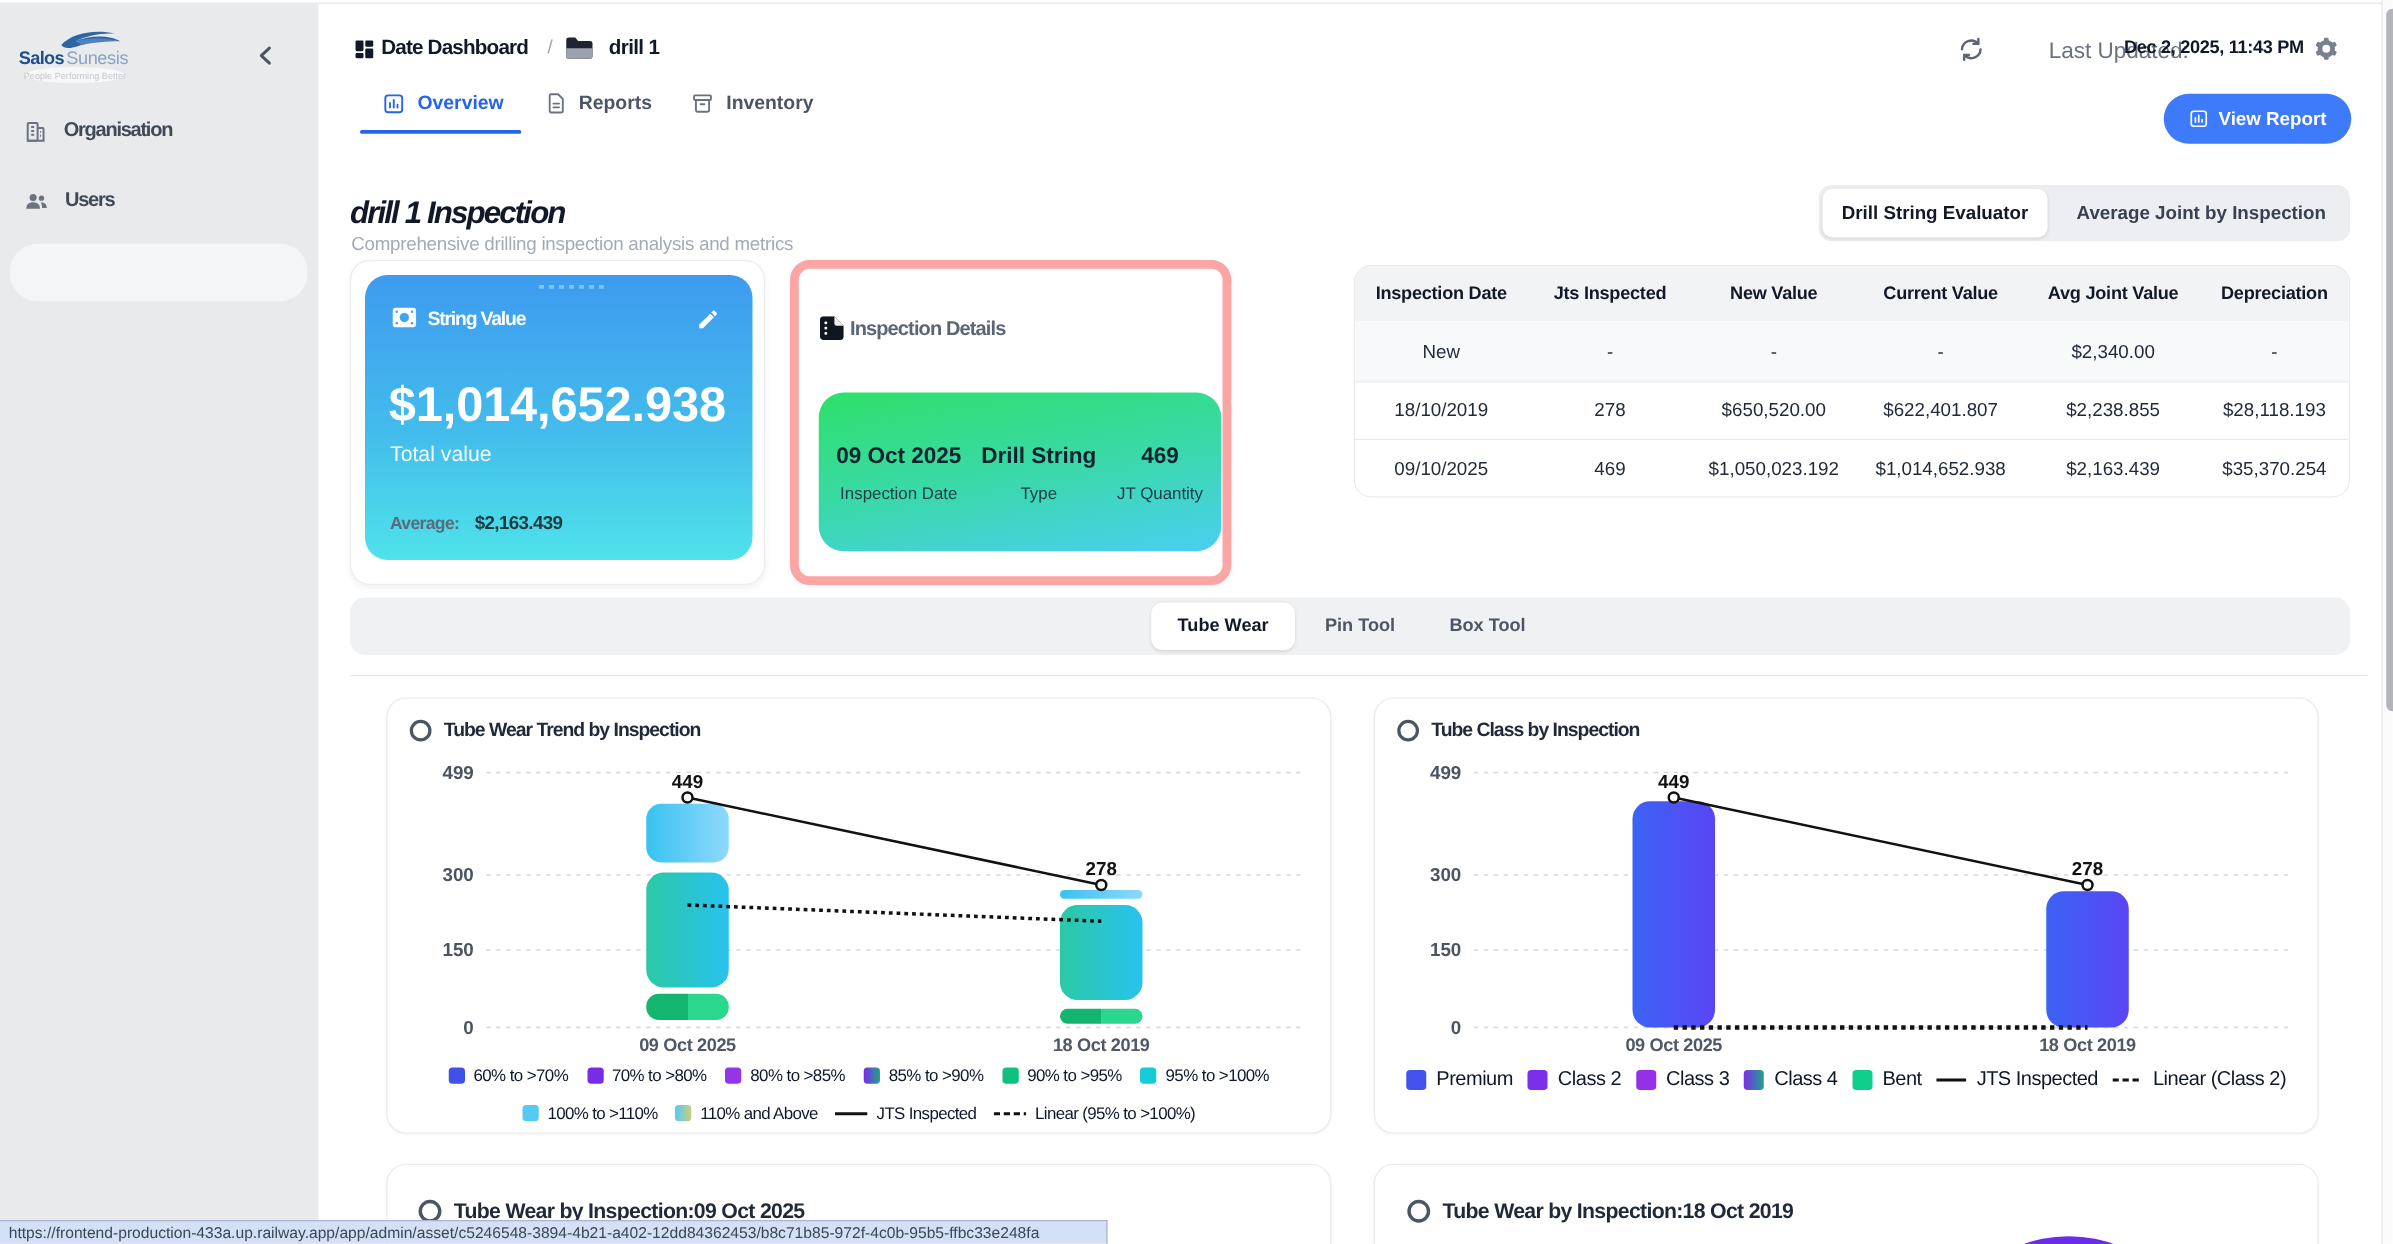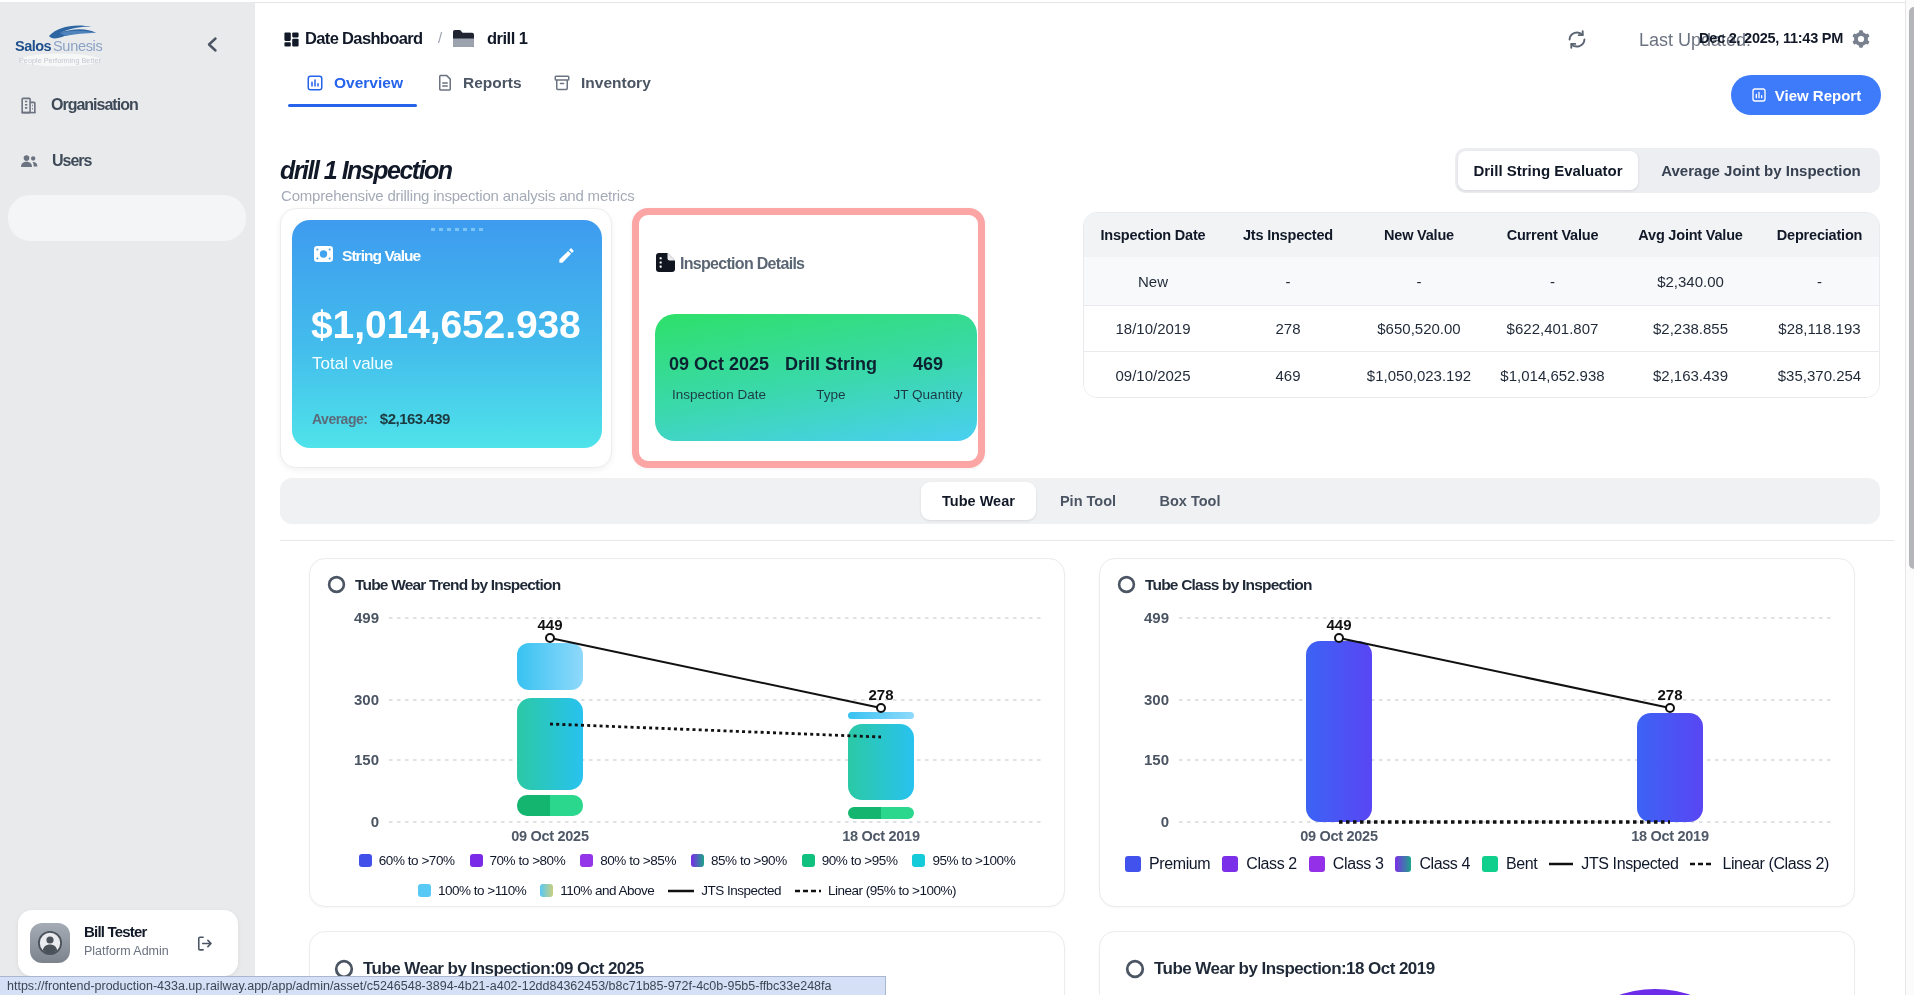--- a/index.html
+++ b/index.html
@@ -51,36 +51,20 @@
     <svg width="20" height="20" viewBox="0 0 24 24" fill="#6B7280">
       <circle cx="9" cy="8.5" r="3.4"></circle>
       <path d="M2.5 18.5 c0-3.5 3-5.5 6.5-5.5 s6.5 2 6.5 5.5 v0.6 h-13 Z"></path>
       <circle cx="17" cy="9" r="2.6"></circle>
       <path d="M16.4 13.3 c3-0.3 5.6 1.6 5.6 4.6 v0.6 h-4.4 c0-2.2-0.4-3.8-1.2-5.2 Z"></path>
     </svg>
     <span>Users</span>
   </div>
   <div class="abs" style="left:8px; top:195px; width:238px; height:46px; background:#F4F5F7; border-radius:22px;"></div>
 
-  <div class="abs" style="left:18px; top:910px; width:220px; height:66px; background:#fff; border-radius:14px; box-shadow:0 1px 4px rgba(0,0,0,.07);">
-    <div class="abs" style="left:12px; top:13px; width:40px; height:40px; border-radius:12px; background:linear-gradient(180deg,#A6ACB5,#7C838C);">
-      <svg class="abs" style="left:7px; top:7px;" width="26" height="26" viewBox="0 0 26 26">
-        <circle cx="13" cy="13" r="12" fill="#4A5159"></circle>
-        <circle cx="13" cy="13" r="10.2" fill="#E9EBEE"></circle>
-        <circle cx="13" cy="10" r="3.6" fill="#4A5159"></circle>
-        <path d="M5.8 20.5 c0.6-4 3.6-6 7.2-6 s6.6 2 7.2 6 a10.2 10.2 0 0 1 -14.4 0 Z" fill="#4A5159"></path>
-      </svg>
-    </div>
-    <div class="abs" style="left:66px; top:13px; font-size:15px; font-weight:700; letter-spacing:-0.8px; color:#111827;">Bill Tester</div>
-    <div class="abs" style="left:66px; top:34px; font-size:12.5px; color:#6B7280;">Platform Admin</div>
-    <svg class="abs" style="left:178px; top:24px;" width="19" height="19" viewBox="0 0 24 24" fill="none" stroke="#4B5563" stroke-width="2" stroke-linecap="round" stroke-linejoin="round">
-      <path d="M9 4 H5 a1.5 1.5 0 0 0 -1.5 1.5 v13 A1.5 1.5 0 0 0 5 20 h4"></path>
-      <path d="M15 8 l4 4 l-4 4 M19 12 H8.5"></path>
-    </svg>
-  </div>
 </div>
 
 <div id="main"></div>
 
 <svg class="abs" style="left:283px; top:31px;" width="17" height="17" viewBox="0 0 24 24" fill="#111827">
   <rect x="2" y="2" width="9" height="12" rx="1.5"></rect>
   <rect x="13" y="2" width="9" height="7" rx="1.5"></rect>
   <rect x="2" y="16" width="9" height="6" rx="1.5"></rect>
   <rect x="13" y="11" width="9" height="11" rx="1.5"></rect>
 </svg>

